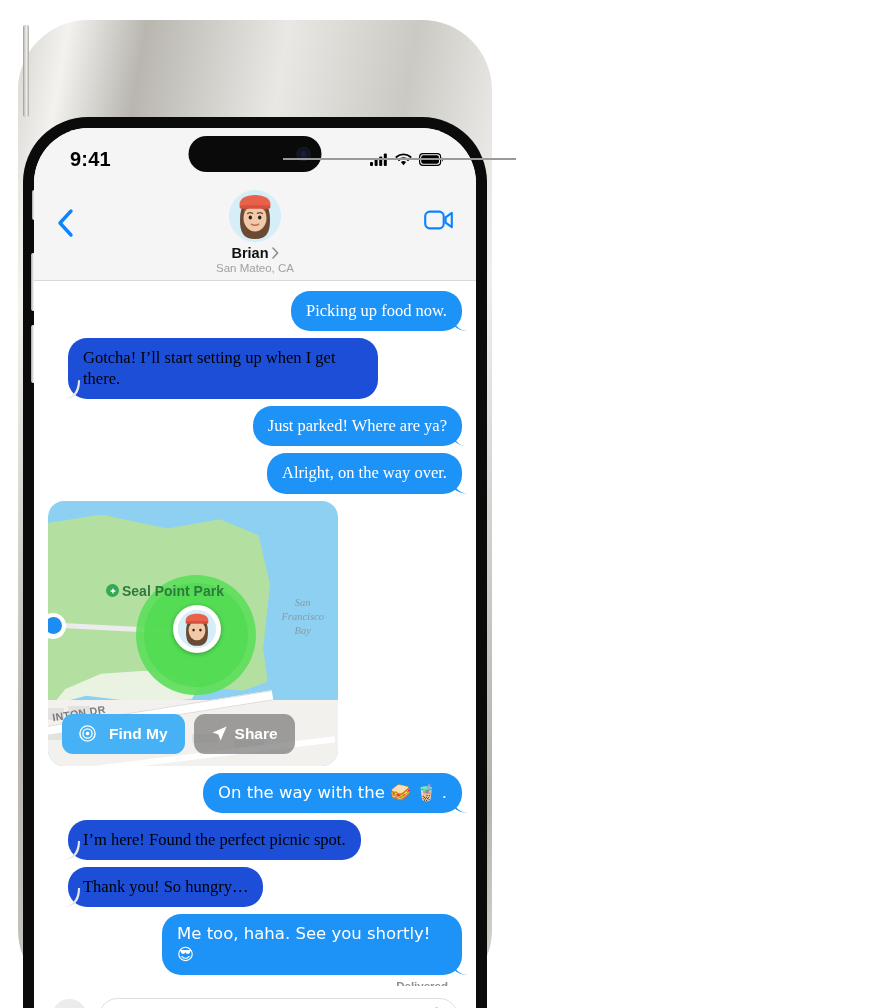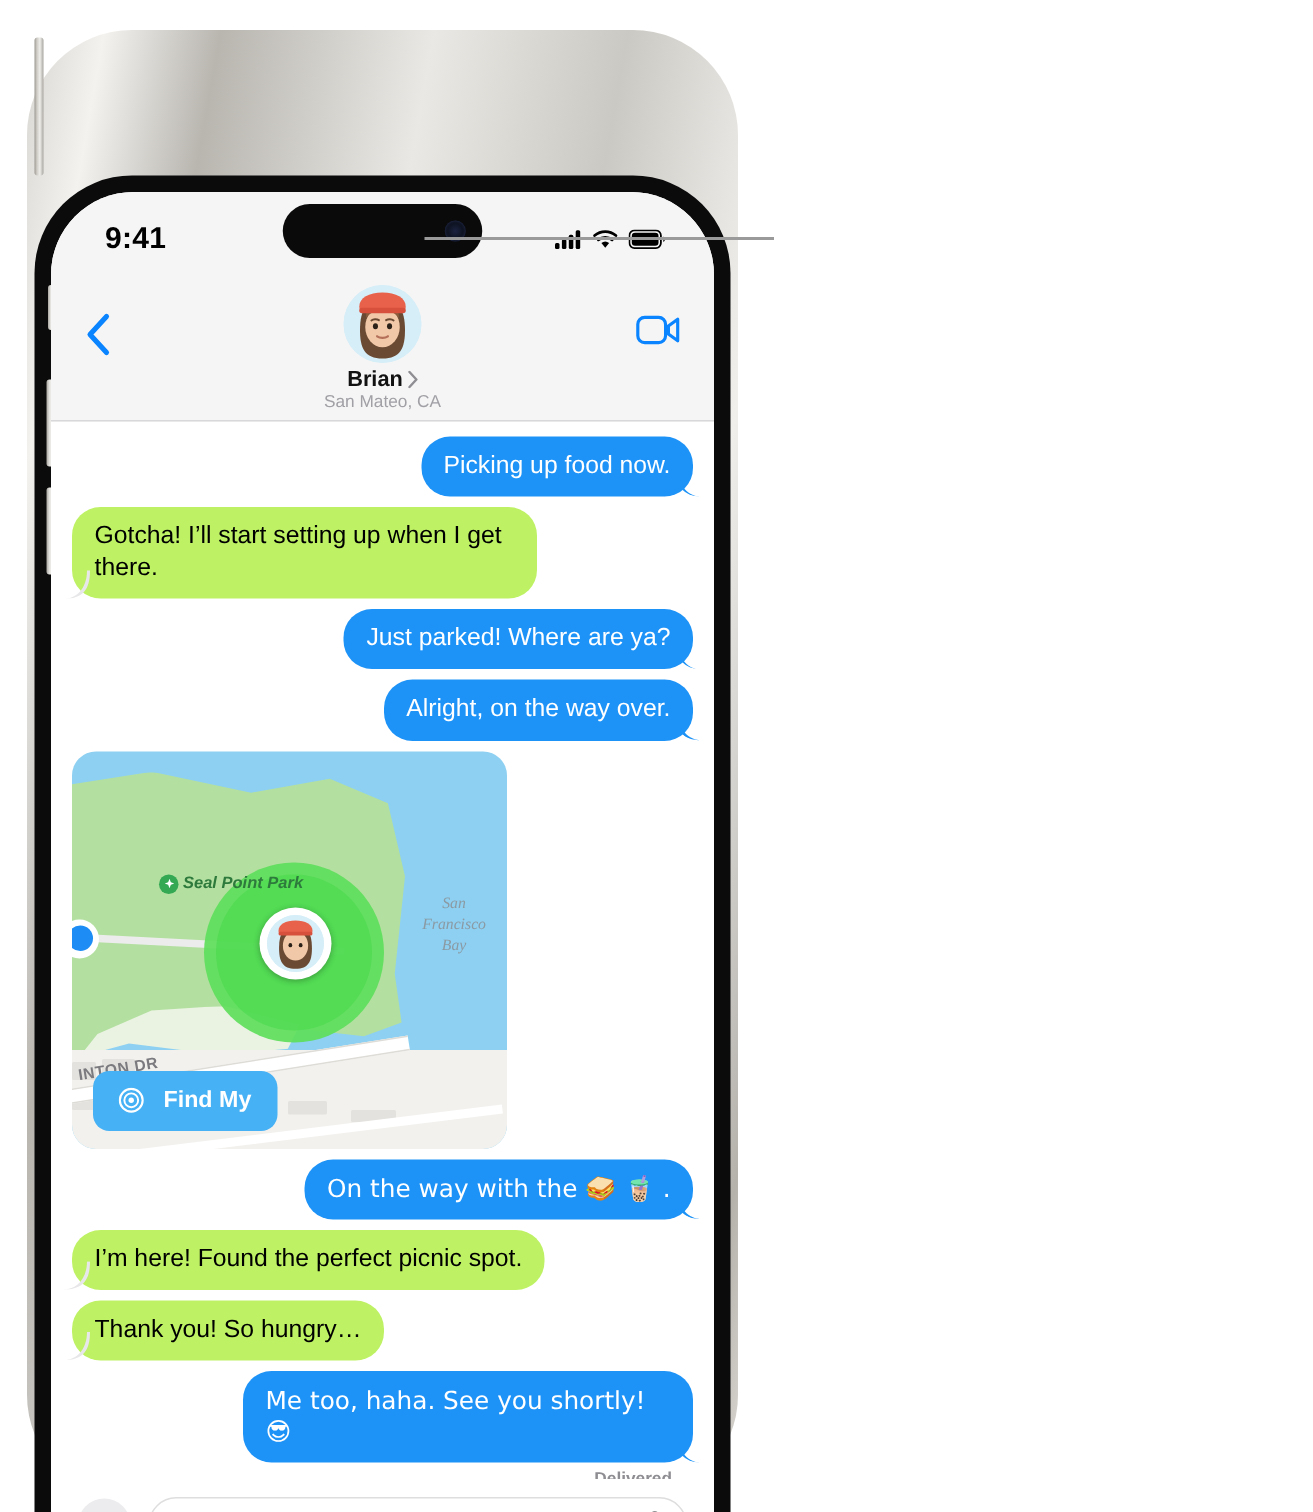--- a/index.html
+++ b/index.html
@@ -90,23 +90,24 @@
   .row { display: flex; width: 100%; }
   .row.out { justify-content: flex-end; }
   .row.in { justify-content: flex-start; }
   .bubble {
     position: relative;
     max-width: 300px;
     padding: 9px 15px 10px 15px;
     border-radius: 19px;
     font-size: 16.5px;
     line-height: 1.28;
+    font-family: Liberation Serif, serif;
   }
   .bubble.out { background: #1e93f7; color: #fff; border-bottom-right-radius: 19px; }
-  .bubble.in  { background: #bef264; color: #000; }
+  .bubble.in  { background: #1d4ed8; color: #000; margin-left: 20px; }
   .bubble.out::after {
     content: ""; position: absolute; right: -6px; bottom: 0;
     width: 18px; height: 19px;
     background: #1e93f7;
     border-bottom-left-radius: 16px;
     clip-path: path("M 0 0 C 0 12 4 19 18 19 C 9 19 2 12 2 0 Z");
   }
   .bubble.in::after {
     content: ""; position: absolute; left: -6px; bottom: 0;
     width: 18px; height: 19px;
@@ -175,21 +176,21 @@
   }
   .me-pin {
     position: absolute; left: 125px; top: 104px; width: 48px; height: 48px;
     border-radius: 50%; background: #fff; box-shadow: 0 1px 4px rgba(0,0,0,.3);
     display: flex; align-items: center; justify-content: center;
   }
   .me-pin .av { width: 38px; height: 38px; border-radius: 50%; background: #d6eef7; overflow:hidden; position:relative;}
   .park-chip { position: absolute; left: 58px; top: 82px; display: flex; align-items: center; gap: 3px; }
   .park-dot { width: 13px; height: 13px; border-radius: 50%; background: #34a853;
               display: flex; align-items: center; justify-content: center; }
-  .park-name { font-size: 11px; font-weight: 700; color: #2d7a3c; white-space: nowrap; font-style: italic; }
+  .park-name { font-size: 14px; font-weight: 700; color: #2d7a3c; white-space: nowrap; }
   .blue-dot {
     position: absolute; left: -8px; top: 112px; width: 26px; height: 26px; border-radius: 50%;
     background: #fff; display:flex; align-items:center; justify-content:center;
   }
   .blue-dot i { width: 17px; height: 17px; border-radius: 50%; background: #1d8cf5; display:block; }
   .map-actions { position: absolute; left: 14px; bottom: 12px; display: flex; gap: 9px; }
   .map-btn {
     display: flex; align-items: center; gap: 7px;
     height: 40px; padding: 0 17px; border-radius: 11px;
     font-size: 15.5px; font-weight: 600; color: #fff; cursor: pointer;
@@ -378,20 +379,26 @@
 
                 <div class="map-actions">
                   <div class="map-btn findmy">
                     <svg width="17" height="17" viewBox="0 0 17 17">
                       <circle cx="8.5" cy="8.5" r="7.6" stroke="#fff" stroke-width="1.4" fill="none"></circle>
                       <circle cx="8.5" cy="8.5" r="4.6" stroke="#fff" stroke-width="1.3" fill="none"></circle>
                       <circle cx="8.5" cy="8.5" r="1.8" fill="#fff"></circle>
                     </svg>
                     <span>Find My</span>
                   </div>
+                  <div class="map-btn share">
+                    <svg width="17" height="17" viewBox="0 0 17 17">
+                      <path d="M15.6 1.4 L1.6 7.4 L7.4 9.6 L9.6 15.4 Z" fill="#fff"></path>
+                    </svg>
+                    <span>Share</span>
+                  </div>
                 </div>
               </div>
             </div>
           </div>
 
           <div class="row out">
             <div class="bubble out emoji">On the way with the 🥪 🧋 .</div>
           </div>
 
           <div class="row in">

